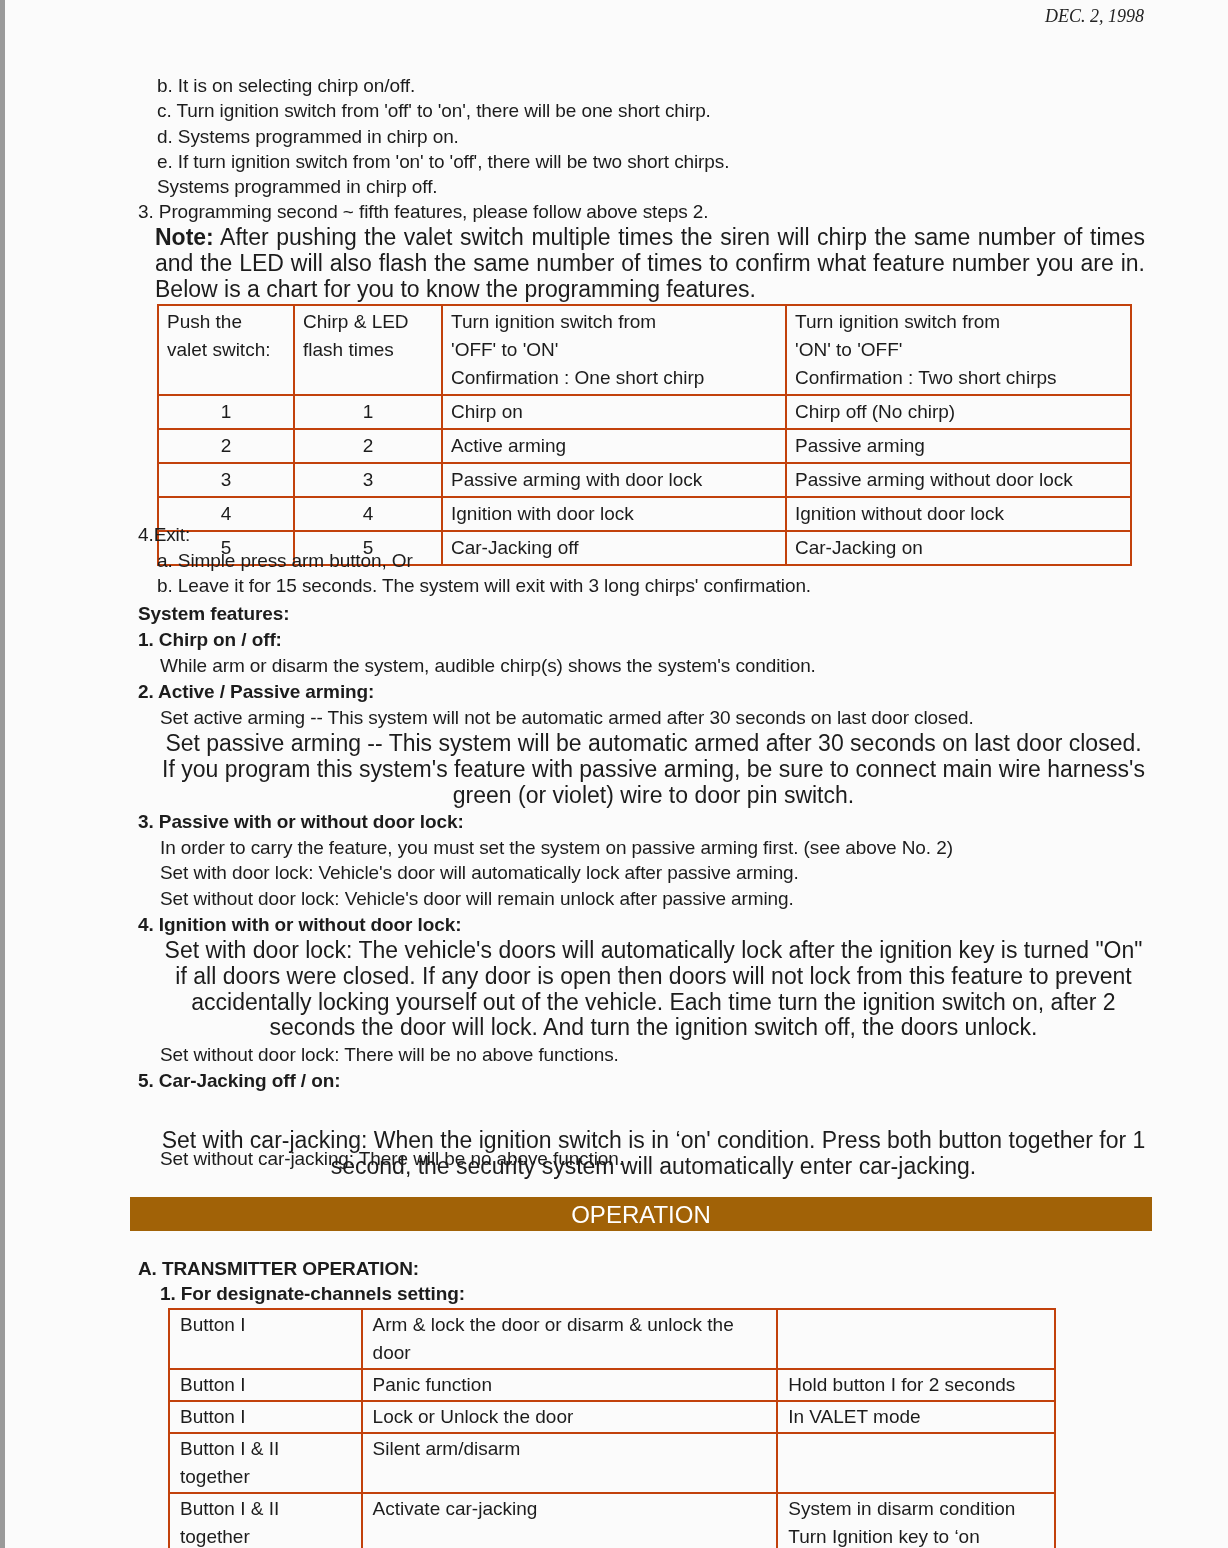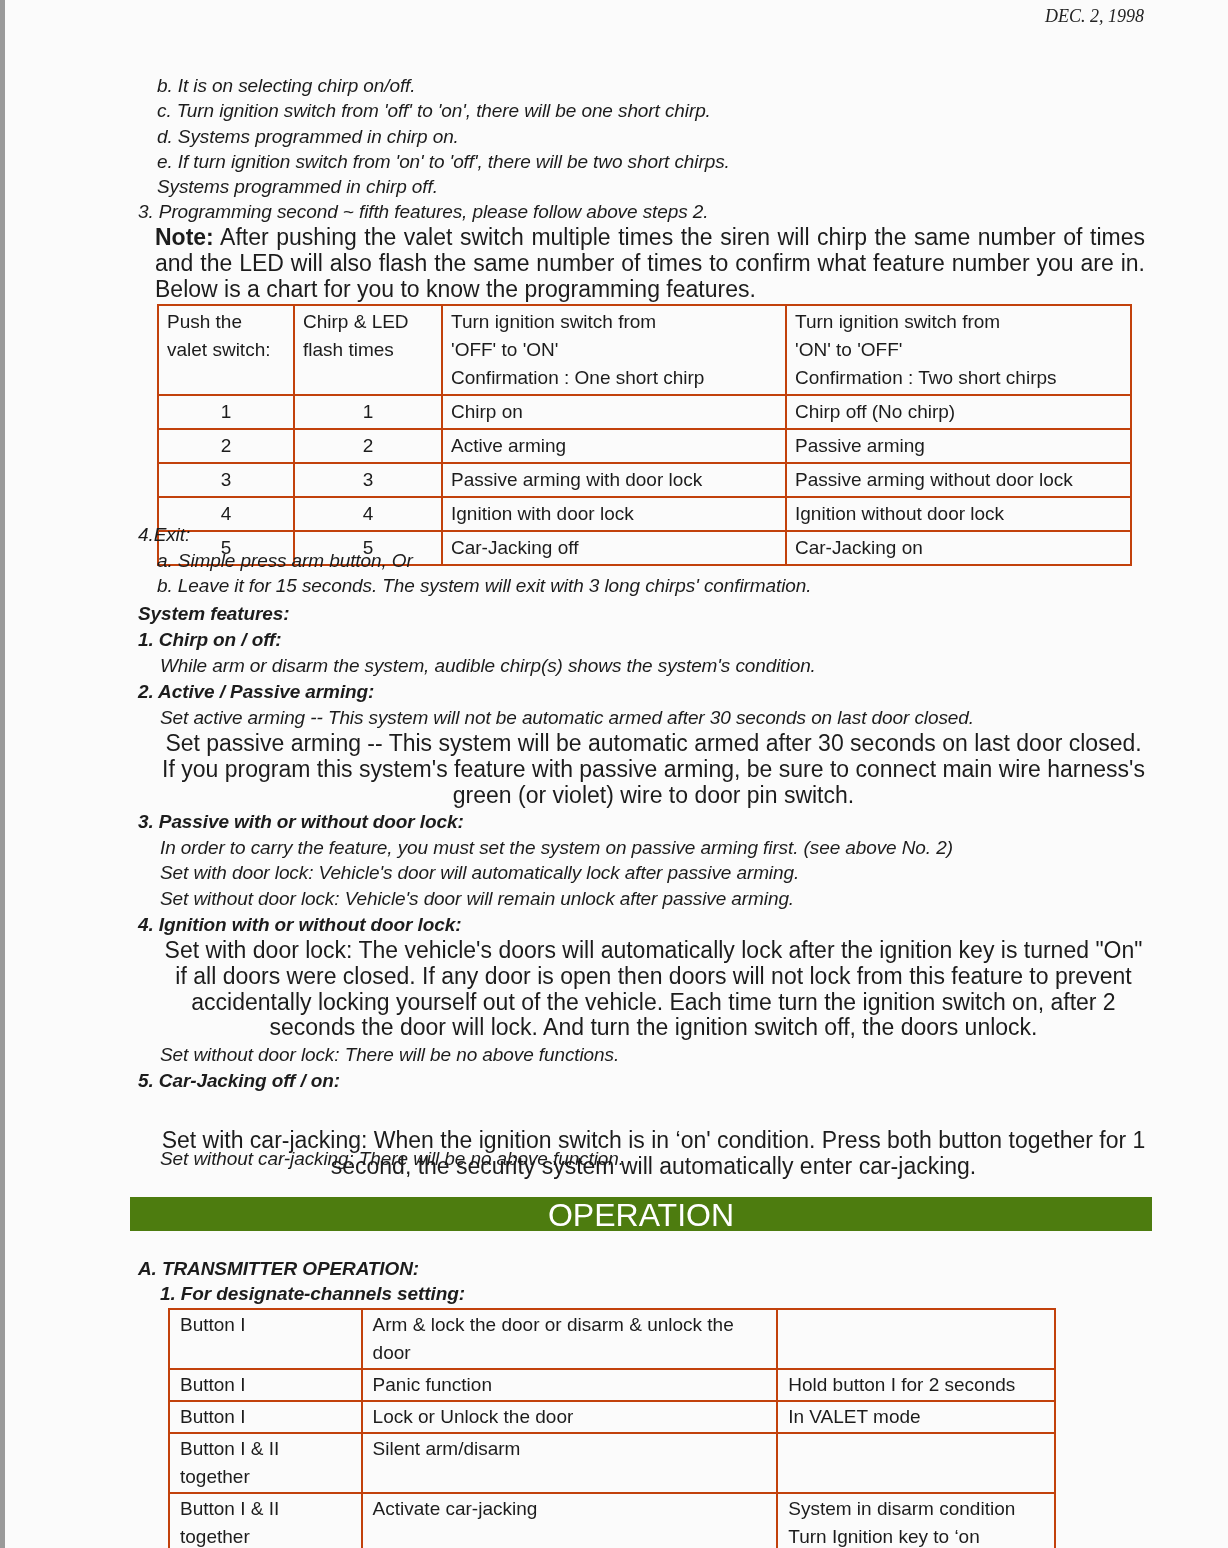--- a/index.html
+++ b/index.html
@@ -3,36 +3,36 @@
 <meta charset="utf-8">
 <style>
   html, body { margin:0; padding:0; }
   body {
     width:1228px; height:1548px; position:relative; overflow:hidden;
     background:#fbfbfb;
     font-family:"Liberation Sans", sans-serif; color:#1c1c1c;
   }
   .edge { position:absolute; left:0; top:0; width:5px; height:1548px; background:#9a9a9a; }
   .date { position:absolute; right:84px; top:6px; font-family:"Liberation Serif", serif; font-size:18px; color:#222;font-style:italic; }
-  .line { position:absolute; font-size:19px; line-height:25px; white-space:nowrap; letter-spacing:-0.1px;font-style:italic; }
+  .line { position:absolute; font-size:19px; line-height:25px; white-space:nowrap; letter-spacing:-0.1px; }
   .wrapline { position:absolute; font-size:23px; line-height:25.8px; text-align:justify; }
   .b { font-weight:bold; }
   .indent1 { left:157px; }
   .indent0 { left:138px; }
   .indent2 { left:160px;text-align:center; }
 
   table { border-collapse:collapse; position:absolute; font-size:19px; }
   td { border:2px solid #c2410c; vertical-align:top; padding:2px 8px; line-height:28px; }
   #prog-table { left:157px; top:304px; width:975px; }
   #prog-table td.c { text-align:center; }
   #tx-table { left:168px; top:1308px; width:888px; }
   #tx-table td { padding:1px 10px; }
 
-  .op-bar { position:absolute; left:130px; top:1197px; width:1022px; height:34px; background:#4d7c0f;
-    color:#fff; font-size:32px; text-align:center; line-height:36px; }
+  .op-bar { position:absolute; left:130px; top:1197px; width:1022px; height:34px; background:#a16207;
+    color:#fff; font-size:24px; text-align:center; line-height:36px; }
 </style>
 </head>
 <body>
 
 <div class="edge"></div>
 <div class="date">DEC. 2, 1998</div>
 
 <div class="line indent1" style="top:73px">b. It is on selecting chirp on/off.</div>
 <div class="line indent1" style="top:98px">c. Turn ignition switch from 'off' to 'on', there will be one short chirp.</div>
 <div class="line indent1" style="top:124px">d. Systems programmed in chirp on.</div>

